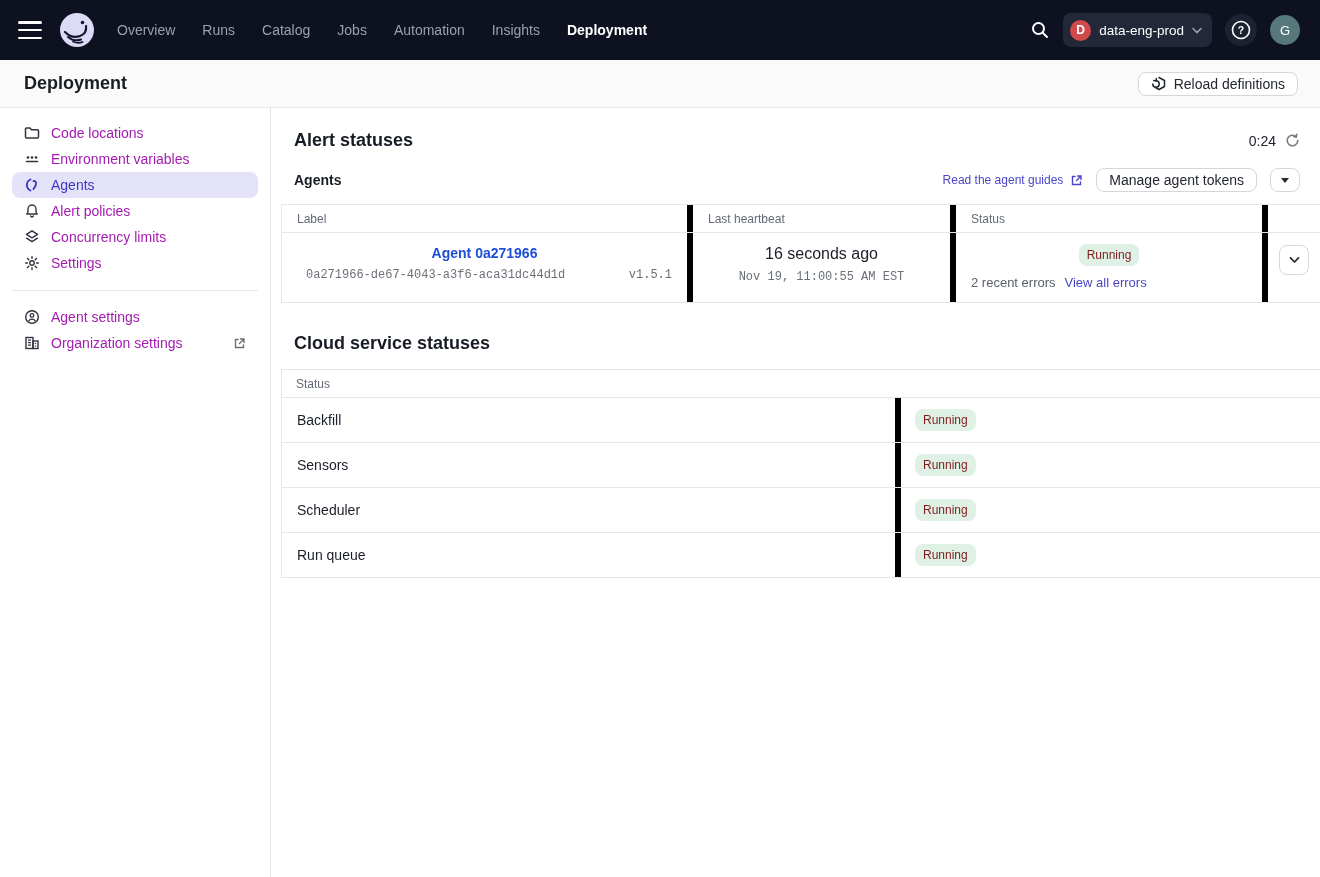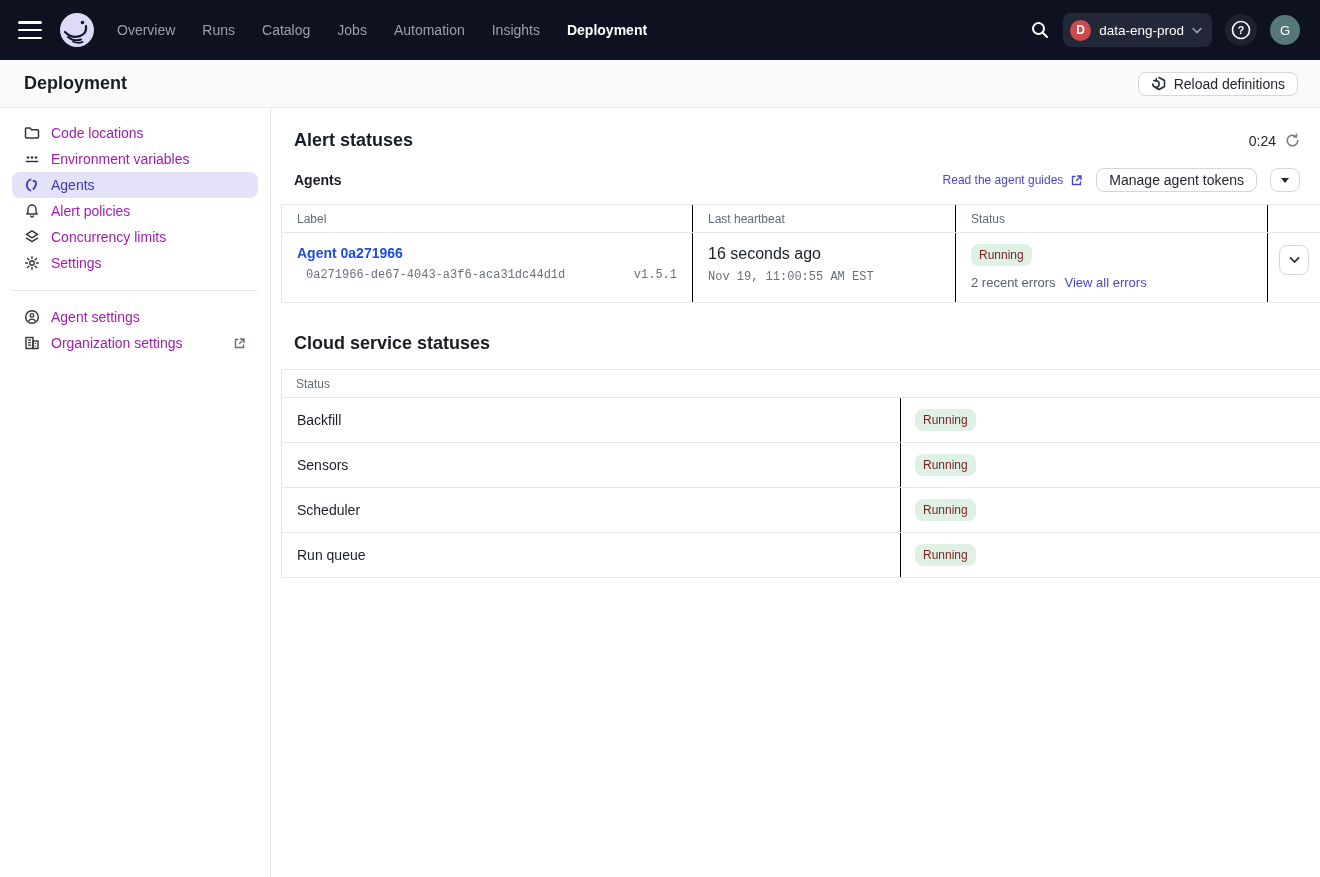--- a/index.html
+++ b/index.html
@@ -47,21 +47,21 @@
   .subhead { font-size:14px; font-weight:700; color:#181c25; }
   .toolbar-right { display:flex; align-items:center; gap:13px; }
   .link { color:#4b45c9; font-size:12px; text-decoration:none; display:inline-flex; align-items:center; gap:7px; cursor:pointer; }
   .caret-btn { width:30px; padding:0; justify-content:center; }
   .caret { width:0; height:0; border-left:4px solid transparent; border-right:4px solid transparent; border-top:5px solid #23272f; }
 
   
   .table { border-left:1px solid #e6e7ea; border-top:1px solid #e6e7ea; }
   .thead { display:flex; height:28px; border-bottom:1px solid #e6e7ea; }
   .th { font-size:12px; color:#626a76; display:flex; align-items:center; padding-left:15px; }
-  .sep { border-right:1px solid #000000; }
+  .sep { border-right:6px solid #000000;text-align:center; }
   .trow { display:flex; border-bottom:1px solid #e6e7ea; }
   .col-label { width:411px; }
   .col-hb { width:263px; }
   .col-status { width:312px; }
   .col-exp { flex:1; }
   .cell { padding:12px 15px; }
   .agent-name { font-size:14px; font-weight:700; color:#1d4ed8; margin-bottom:7px; }
   .label-sub { display:flex; justify-content:space-between; align-items:baseline;margin-left:9px; }
   .dim-mono { font-size:12px; color:#6b7077; }
   .hb-rel { font-size:16px; color:#1b1f28; margin-bottom:7px; }

